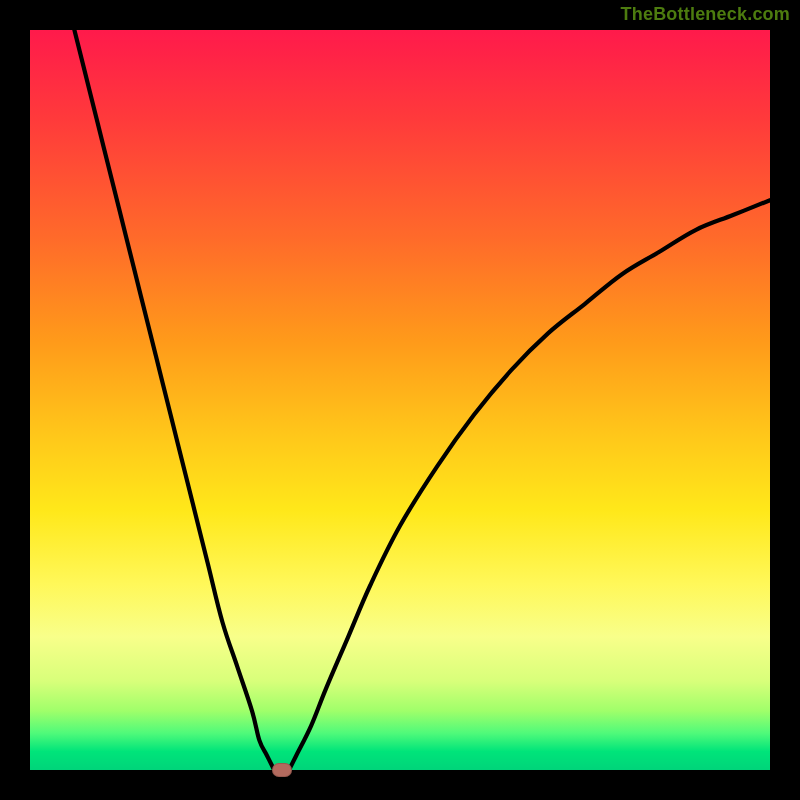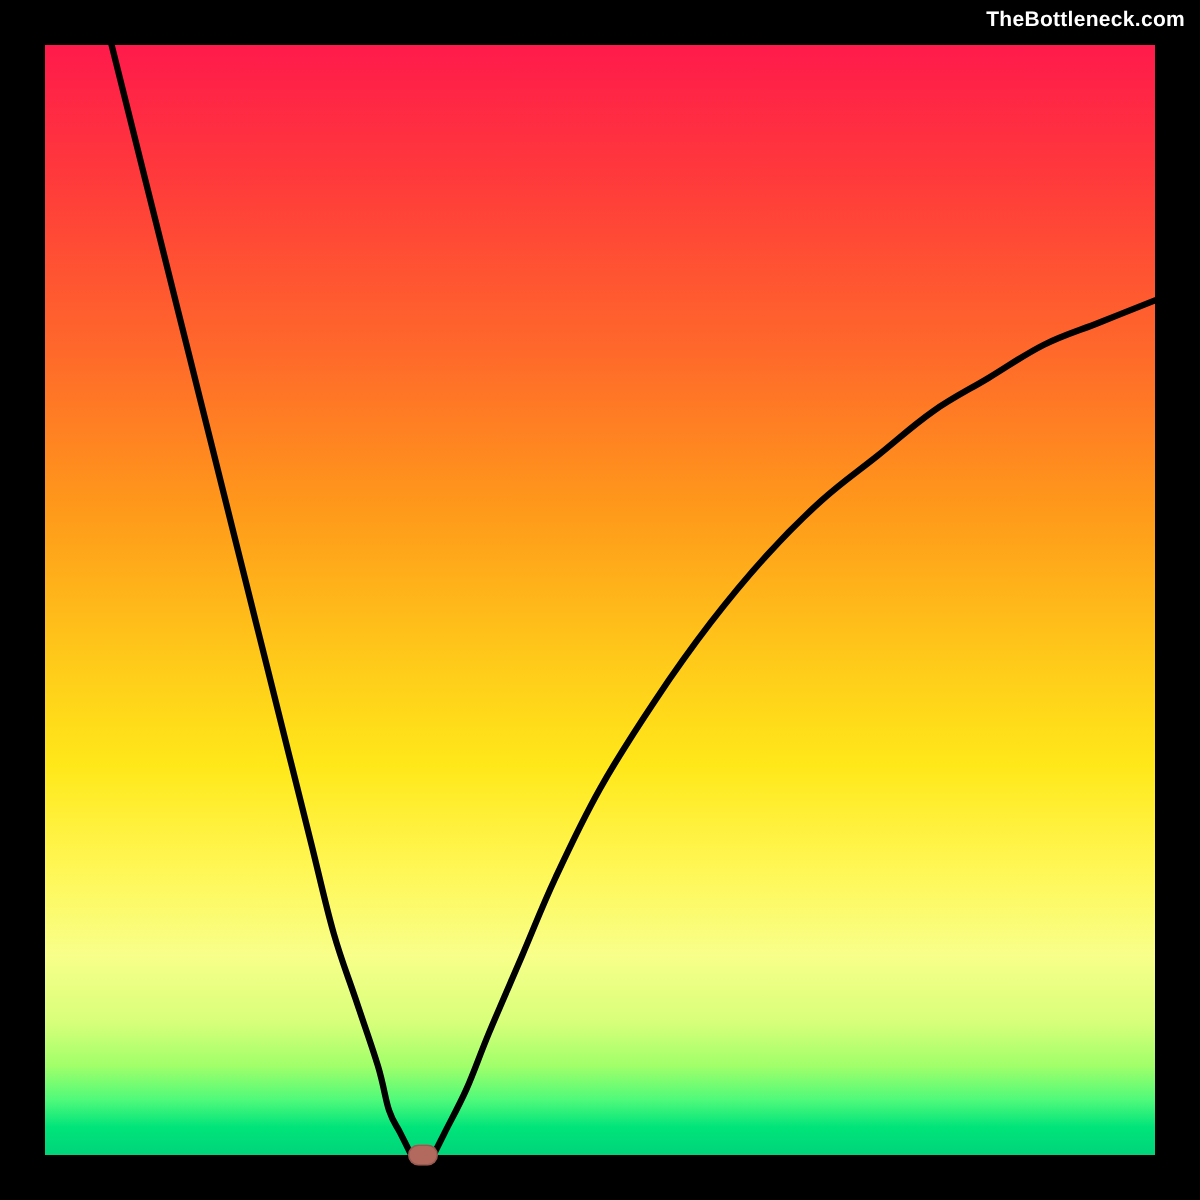--- a/index.html
+++ b/index.html
@@ -39,23 +39,23 @@
       #a0ff6a 92%,
       #50fa7a 95%,
       #00e47a 97.5%,
       #00d47a 100%
     );
   }
   .watermark {
     position: absolute;
     top: 4px;
     right: 10px;
-    font-size: 14px;
+    font-size: 18px;
     font-weight: 600;
-    color: #ffffff;
+    color: #4d7c0f;
     letter-spacing: 0.2px;
     user-select: none;
   }
   svg.curve {
     position: absolute;
     left: 0;
     top: 0;
     width: 740px;
     height: 740px;
     overflow: visible;

